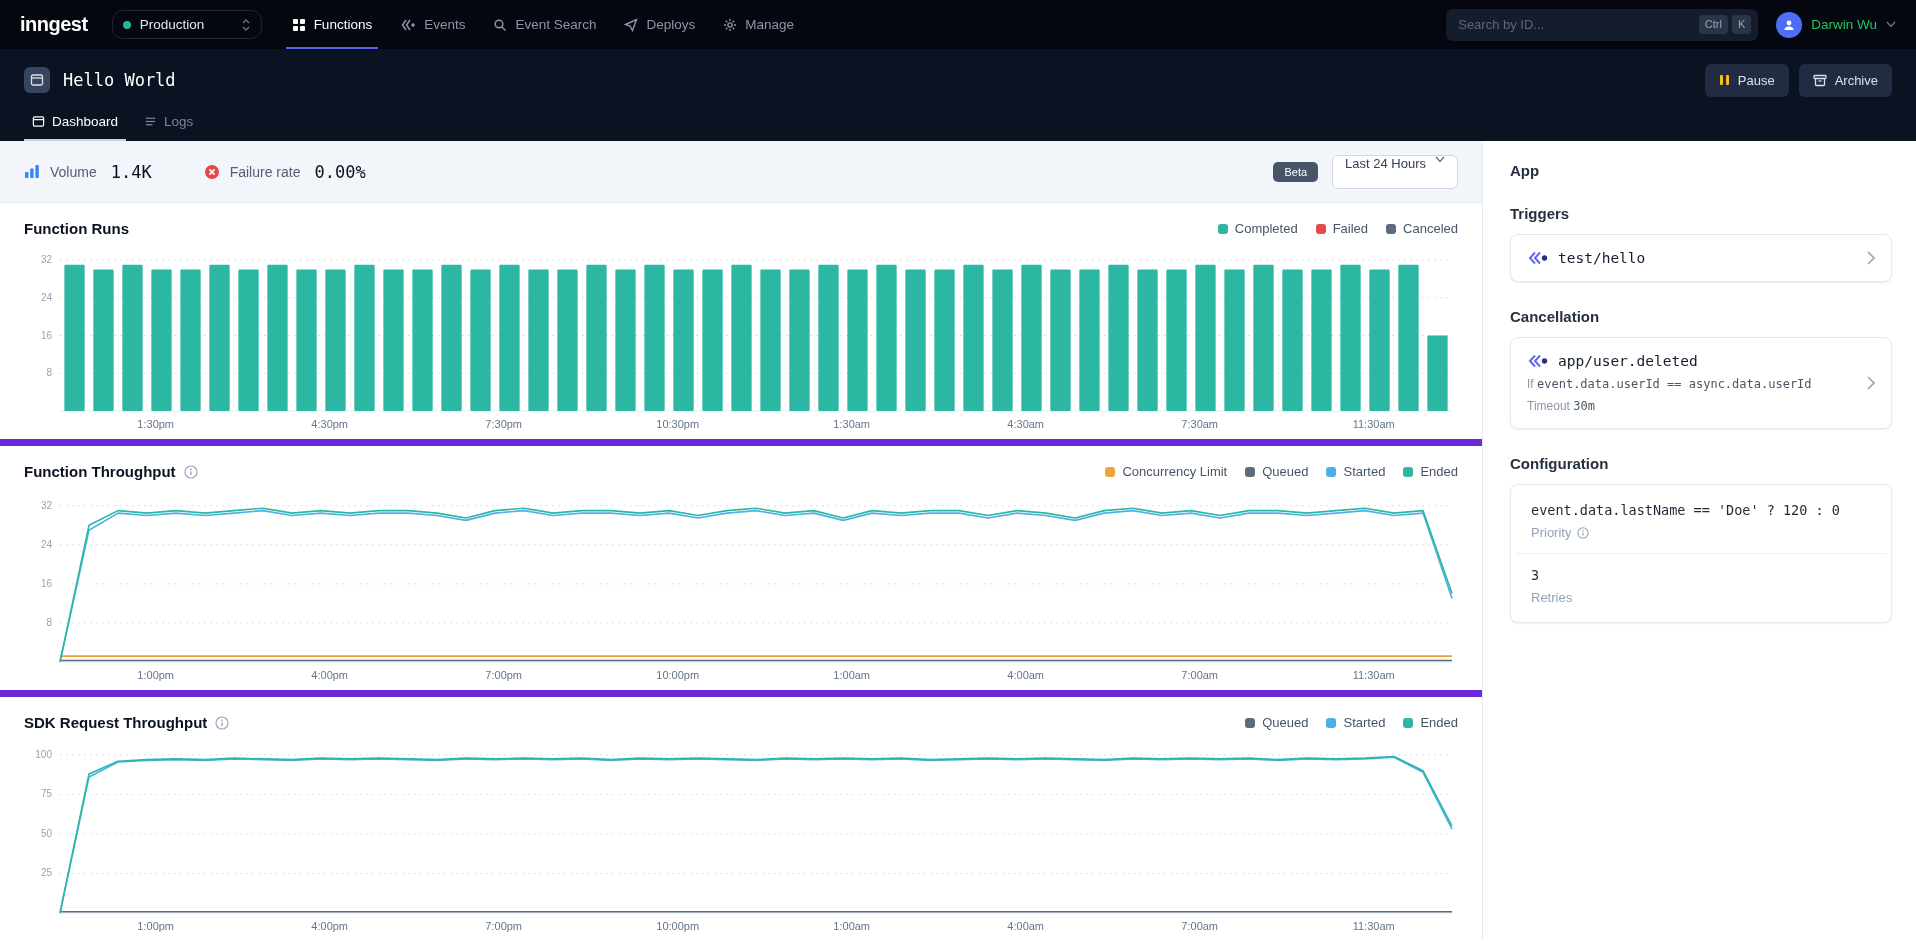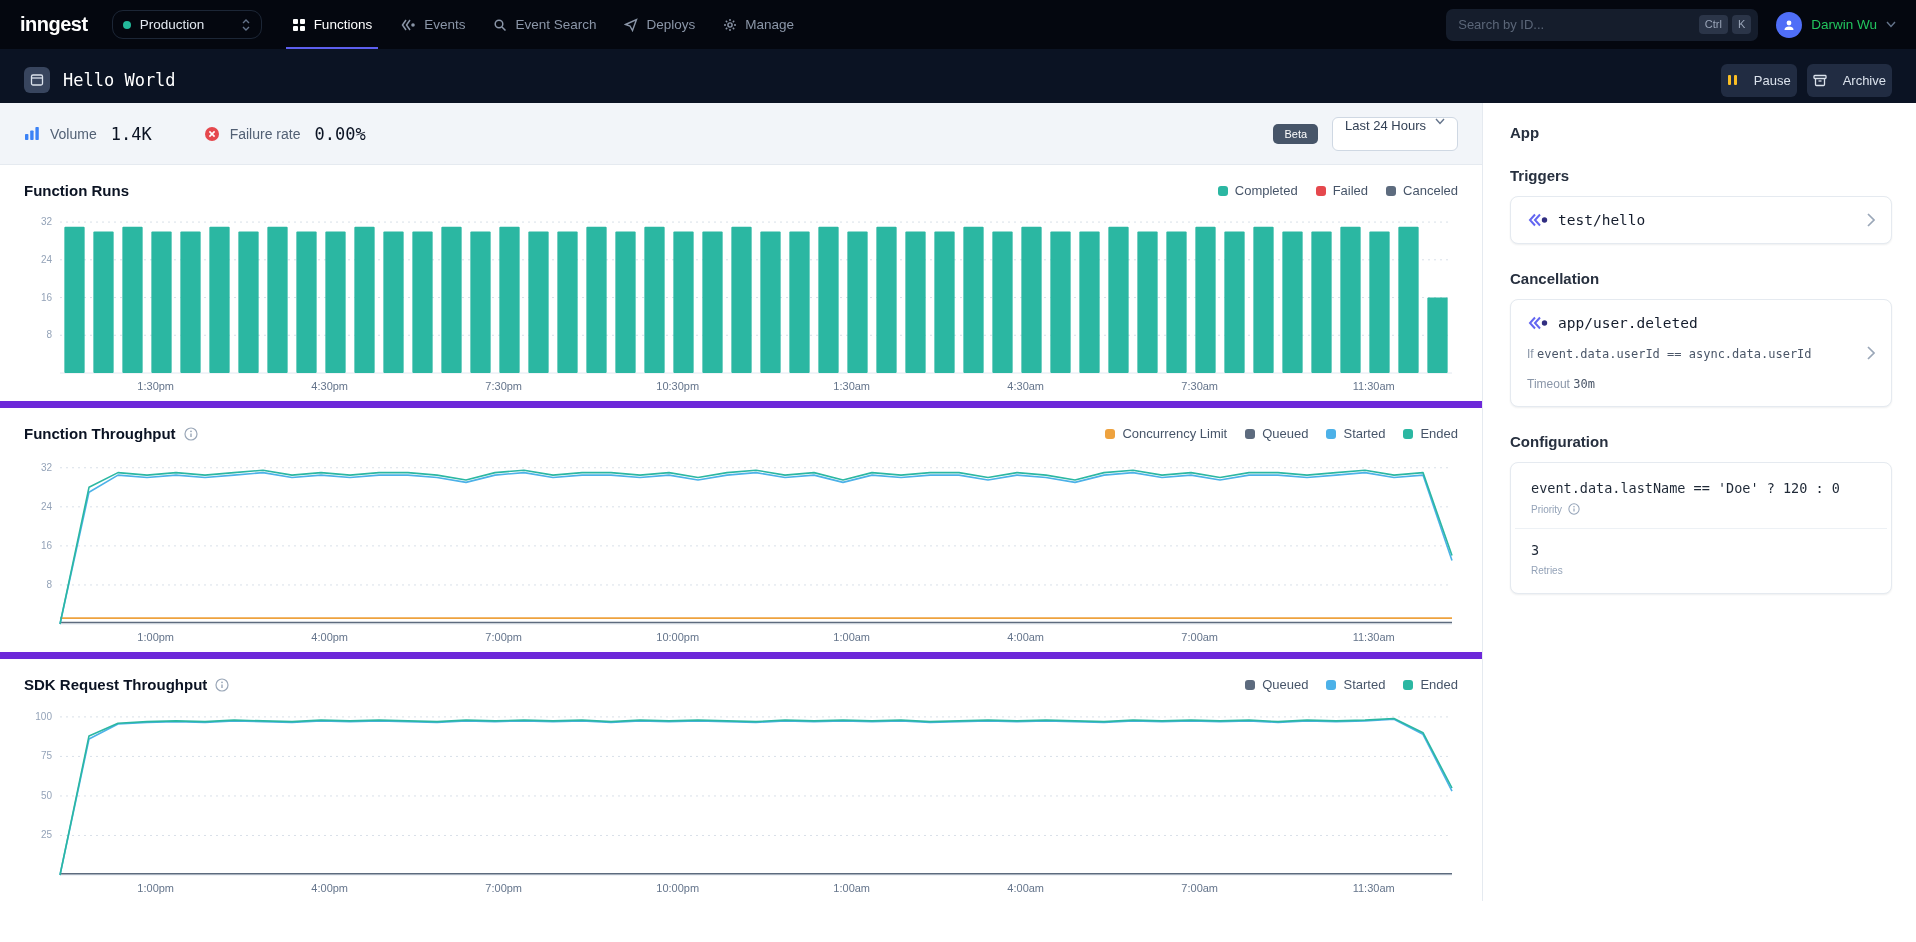--- a/index.html
+++ b/index.html
@@ -27,21 +27,21 @@
   .usermenu{display:flex;align-items:center;gap:9px;cursor:pointer}
   .avatar{width:26px;height:26px;border-radius:50%;background:#4f6ef7;display:flex;align-items:center;justify-content:center;flex:none}
   .username{color:#22c55e;font-size:13.5px}
 
   
   .fnheader{background:#0b1323;padding:8px 24px 0}
   .fnheader-top{display:flex;align-items:center;height:46px}
   .app-icon{width:26px;height:26px;border-radius:6px;background:#38455e;display:flex;align-items:center;justify-content:center;margin-right:13px;flex:none}
   .fn-title{color:#fff;font-size:17px;font-weight:500}
   .header-actions{margin-left:auto;display:flex;gap:10px}
-  .hbtn{display:flex;align-items:center;gap:16px;background:#212c42;color:#dbe2ec;font-size:13px;height:33px;padding:0 6px;border-radius:6px;border:0;cursor:pointer;font-family:inherit}
+  .hbtn{display:flex;align-items:center;gap:8px;background:#212c42;color:#dbe2ec;font-size:13px;height:33px;padding:0 14px;border-radius:6px;border:0;cursor:pointer;font-family:inherit}
   .fn-tabs{display:flex;gap:10px;margin-top:1px}
   .fn-tab{display:flex;align-items:center;gap:7px;padding:10px 8px 12px;font-size:13.5px;color:#7c8799;position:relative;cursor:pointer}
   .fn-tab.active{color:#fff}
   .fn-tab.active::after{content:"";position:absolute;left:0;right:0;bottom:0;height:2px;background:#cbd5e1}
 
   
   .main{display:flex;height:798px}
   .content{flex:1;min-width:0}
 
   .statsbar{height:62px;background:#f2f5f9;border-bottom:1px solid #e5eaf0;display:flex;align-items:center;padding:0 24px;gap:52px}
@@ -65,28 +65,28 @@
 
   
   .sidebar{width:434px;border-left:1px solid #e5eaf0;padding:21px 24px 0 27px;background:#fff;overflow:hidden}
   .side-section{margin-bottom:26px}
   .side-heading{font-size:15px;color:#27303f;font-weight:600;margin-bottom:12px}
   .card{background:#fff;border:1px solid #e5eaf0;border-radius:8px;padding:15px 16px;box-shadow:0 1px 2px rgba(15,23,42,.07);display:flex;align-items:center;cursor:pointer}
   .card .grow{flex:1;min-width:0}
   .card-name{font-size:14.5px;color:#141c2c}
   .card-meta{font-size:12px;color:#94a3b8;margin-top:7px}
   .name-row{display:flex;align-items:center;gap:10px}
-  .cond-line{font-size:12px;color:#8a96a8;margin-top:16px;white-space:nowrap;overflow:hidden}
+  .cond-line{font-size:12px;color:#8a96a8;margin-top:8px;white-space:nowrap;overflow:hidden}
   .cond-line .mono{color:#4a5668;font-size:12px}
   .chev{color:#9aa7b8;flex:none;margin-left:10px}
   .fh-icon{width:19px;height:19px;border-radius:5px;background:#4f46e5;display:flex;align-items:center;justify-content:center;flex:none}
   .config-card{display:block;padding:4px;cursor:default}
   .config-row{padding:13px 16px}
   .config-value{font-size:13.5px;color:#1f2937}
-  .config-label{font-size:10px;color:#94a3b8;margin-top:7px;display:flex;align-items:center;gap:6px}
+  .config-label{font-size:13px;color:#94a3b8;margin-top:7px;display:flex;align-items:center;gap:6px}
   .config-divider{height:1px;background:#edf1f5}
 </style>
 </head>
 <body>
 
 <header class="topnav">
   <div class="logo">inngest</div>
 
   <div class="env-switcher">
     <span class="env-dot"></span>
@@ -185,20 +185,37 @@
         <span>Pause</span>
       </button>
       <button class="hbtn">
         <svg width="14" height="13" viewBox="0 0 14 13">
           <rect x="1" y="1.5" width="12" height="3" rx="0.8" fill="none" stroke="#dbe2ec" stroke-width="1.3"></rect>
           <path d="M2.5 4.5 V10.5 a1 1 0 0 0 1 1 h7 a1 1 0 0 0 1-1 V4.5" fill="none" stroke="#dbe2ec" stroke-width="1.3"></path>
           <line x1="5.5" y1="7" x2="8.5" y2="7" stroke="#dbe2ec" stroke-width="1.3"></line>
         </svg>
         <span>Archive</span>
       </button>
+    </div>
+  </div>
+  <div class="fn-tabs">
+    <div class="fn-tab active">
+      <svg width="13" height="13" viewBox="0 0 14 14">
+        <rect x="1.5" y="2" width="11" height="10" rx="1.5" fill="none" stroke="currentColor" stroke-width="1.3"></rect>
+        <line x1="1.5" y1="5" x2="12.5" y2="5" stroke="currentColor" stroke-width="1.3"></line>
+      </svg>
+      <span>Dashboard</span>
+    </div>
+    <div class="fn-tab">
+      <svg width="13" height="13" viewBox="0 0 14 14">
+        <line x1="2" y1="3.5" x2="12" y2="3.5" stroke="currentColor" stroke-width="1.3"></line>
+        <line x1="2" y1="7" x2="12" y2="7" stroke="currentColor" stroke-width="1.3"></line>
+        <line x1="2" y1="10.5" x2="9" y2="10.5" stroke="currentColor" stroke-width="1.3"></line>
+      </svg>
+      <span>Logs</span>
     </div>
   </div>
 </div>
 
 <div class="main">
   <div class="content">
 
     <div class="statsbar">
       <div class="stat">
         <svg width="16" height="15" viewBox="0 0 16 15">

